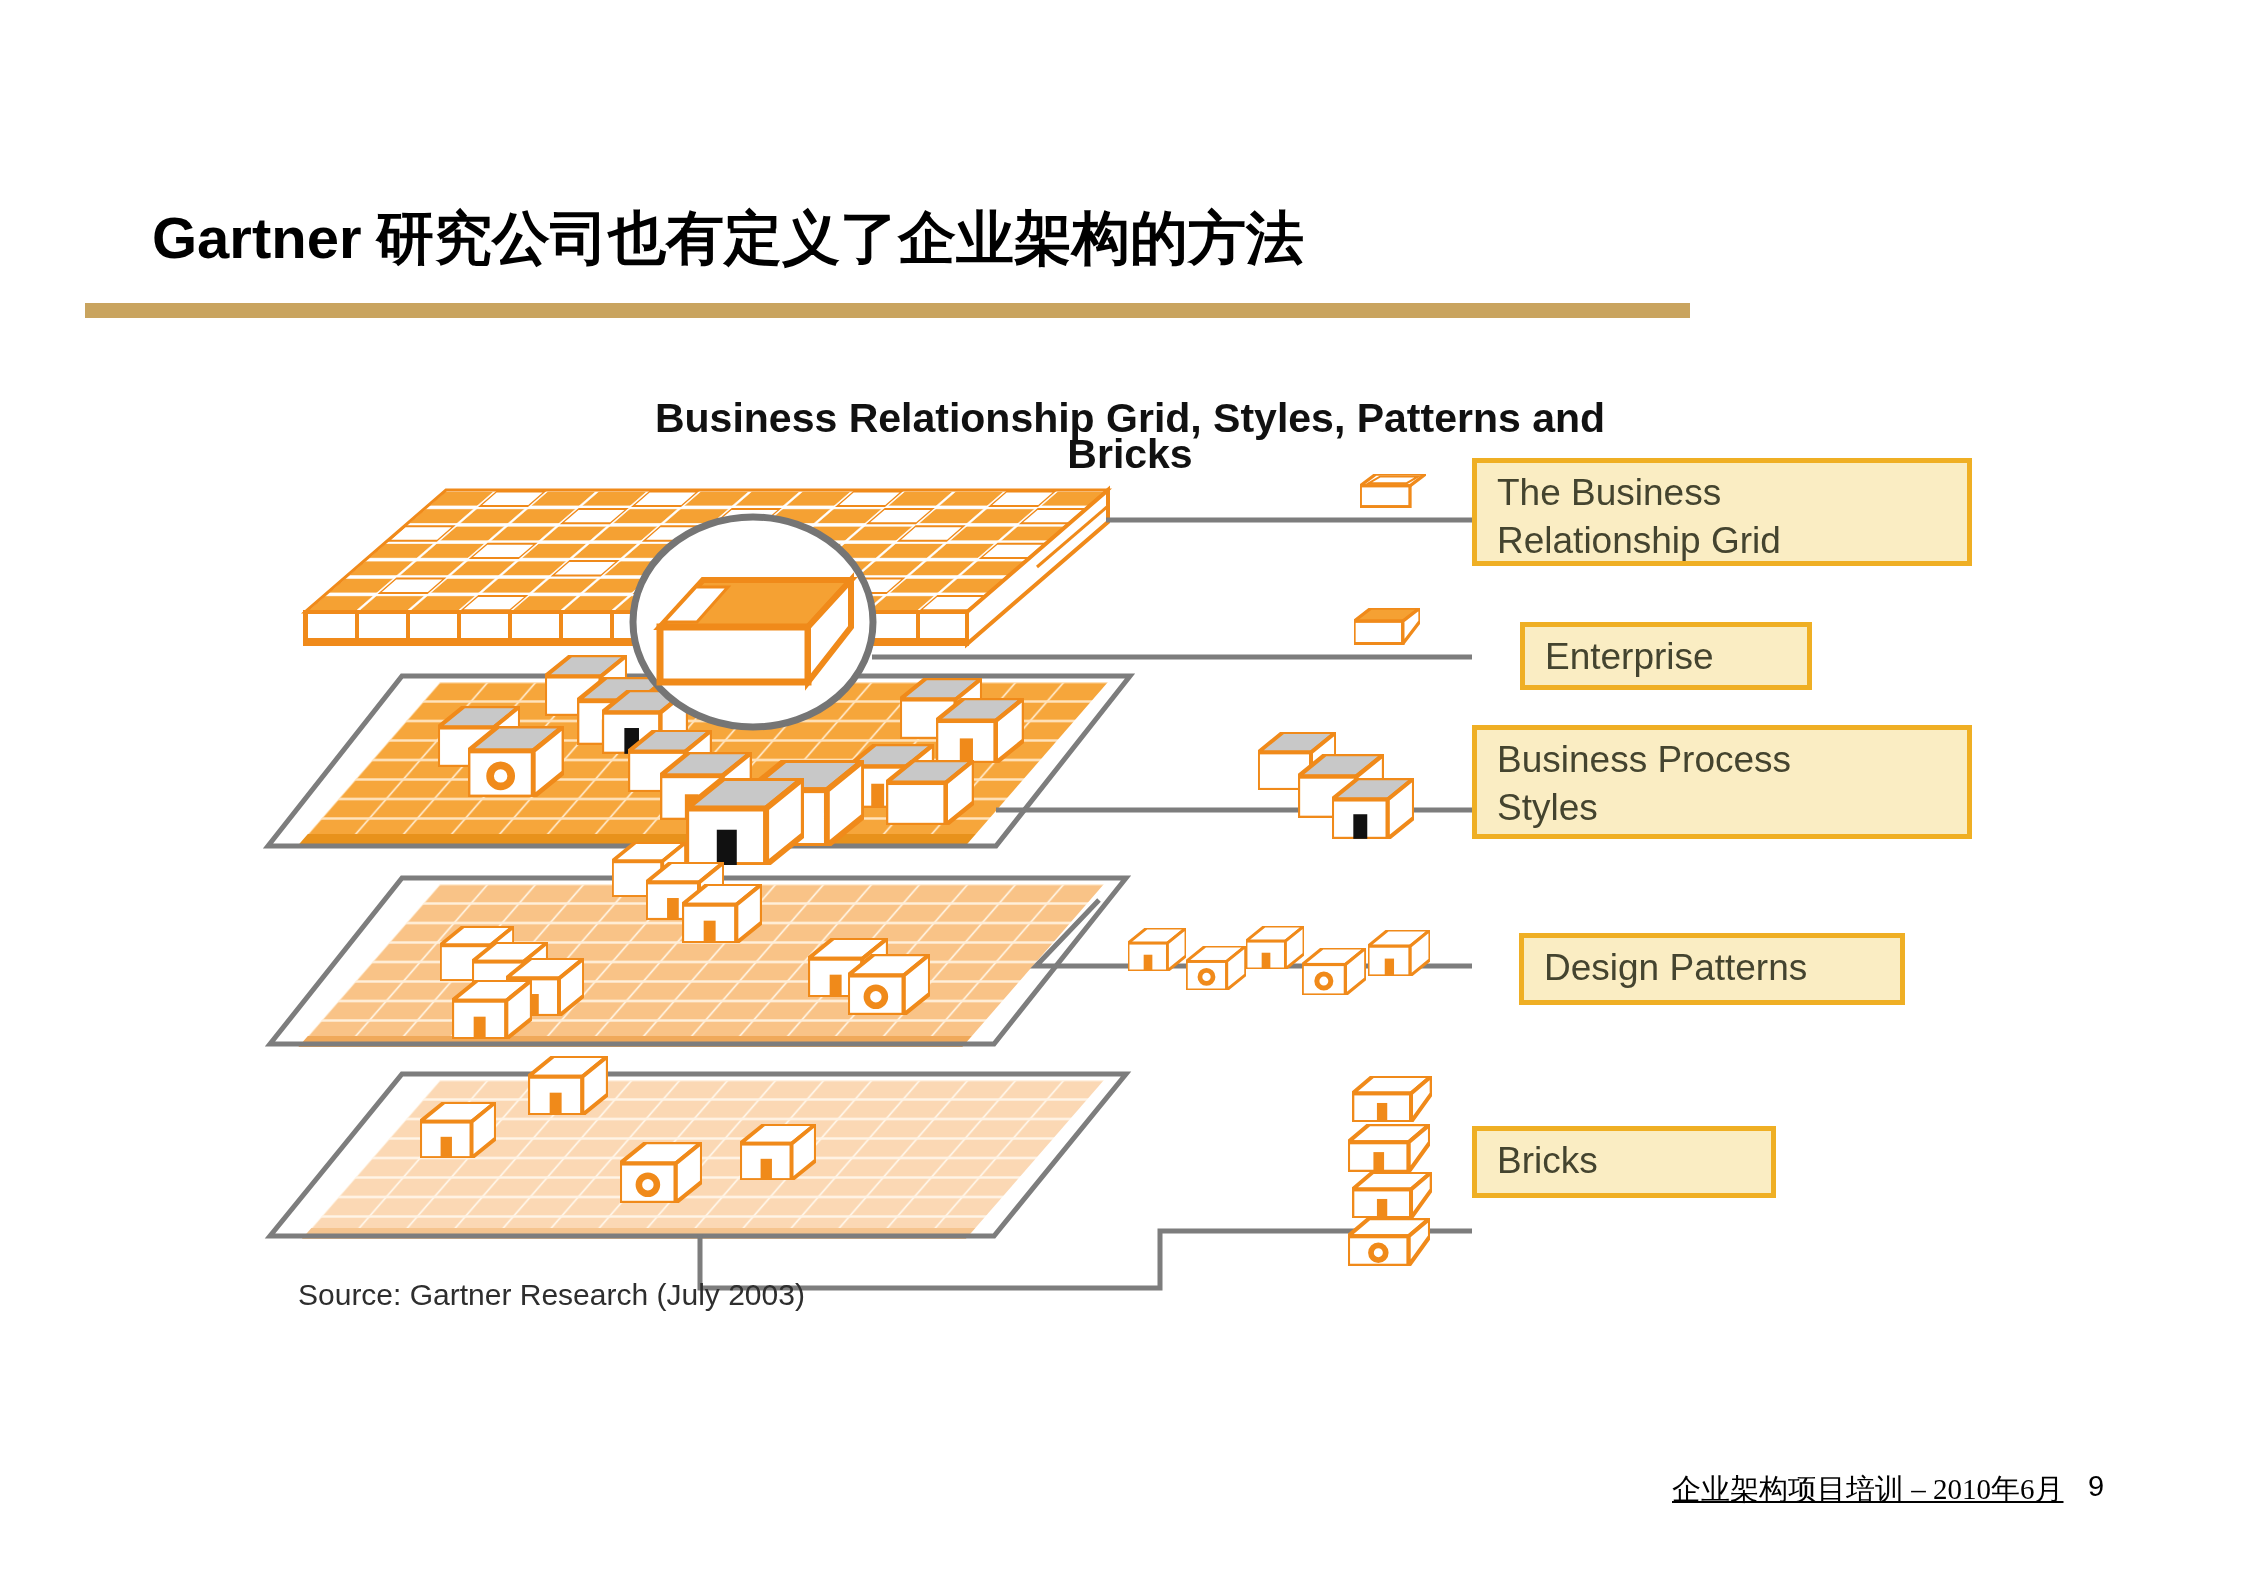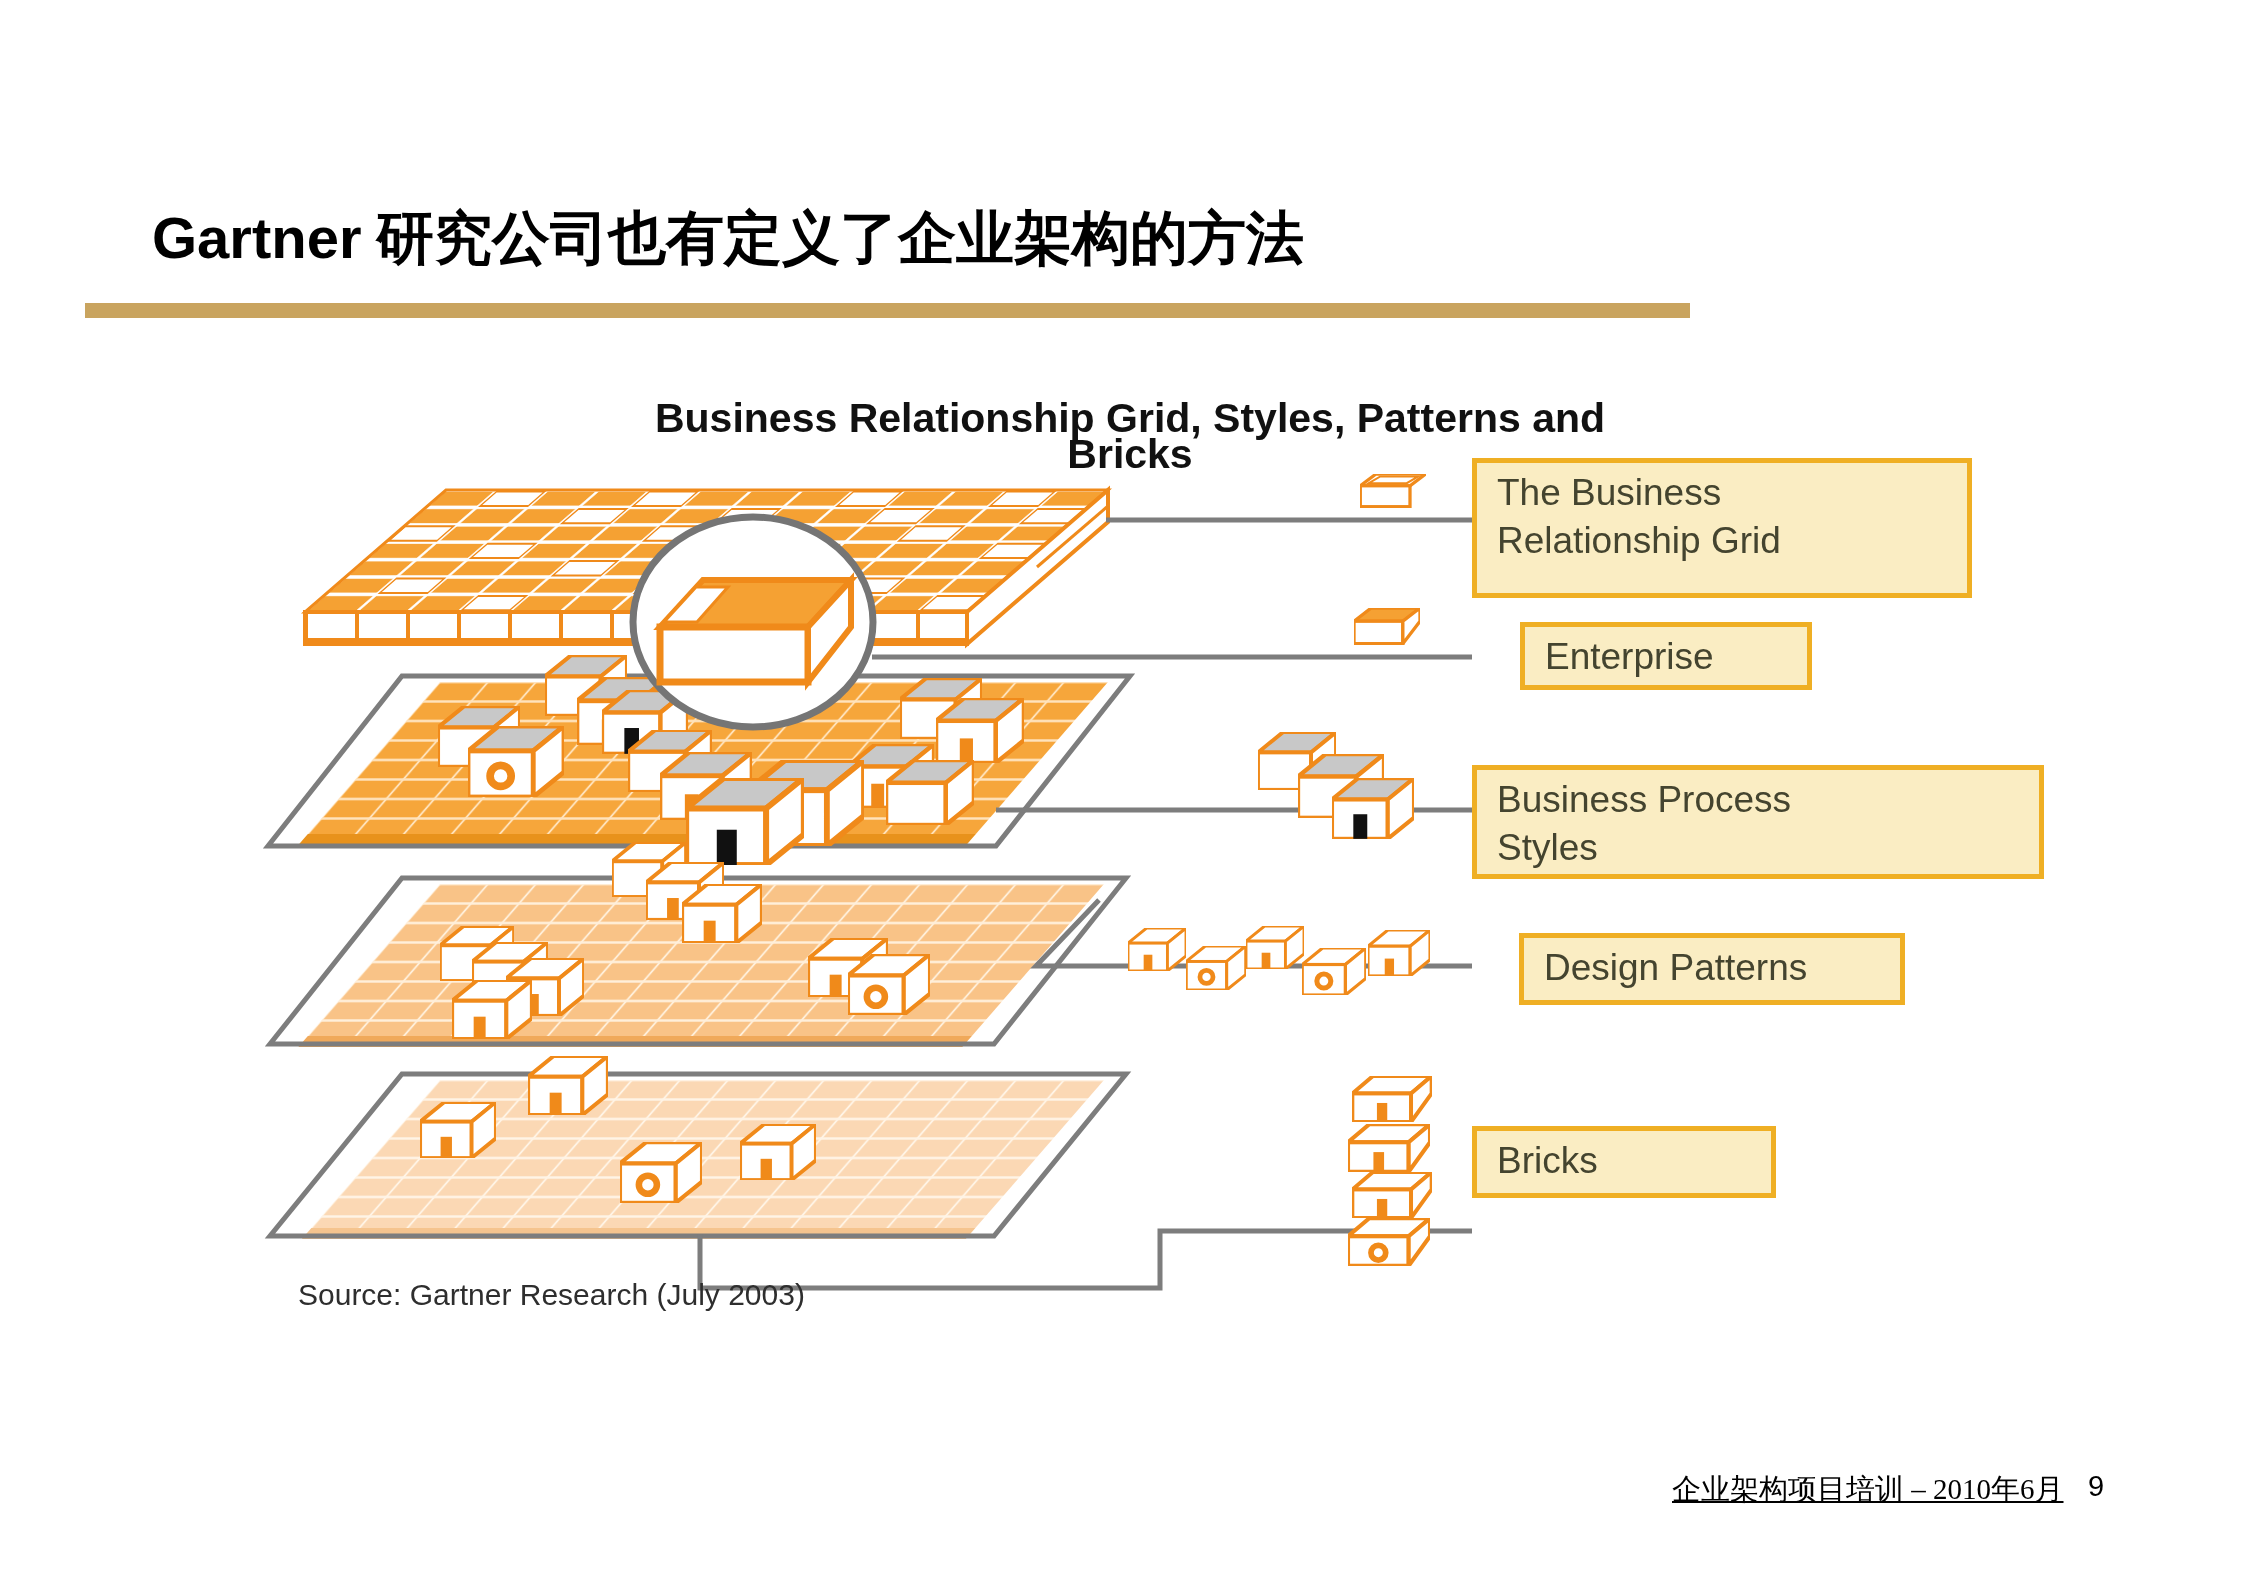--- a/index.html
+++ b/index.html
@@ -14,24 +14,24 @@
   
   #caption{left:630px;top:400px;width:1000px;text-align:center;color:#111;}
   #caption .l1{font-size:31px;font-weight:bold;line-height:36px;}
   #caption .l2{font-size:41px;font-weight:bold;line-height:36px;}
   
   #diagram{left:0;top:0;width:2245px;height:1586px;}
   
   .lbl{background:#FAEDC3;border:5px solid #EFAF24;color:#44442f;
        font-size:37px;line-height:48px;box-sizing:border-box;
        padding:6px 10px 0 20px;}
-  #lbl0{left:1472px;top:458px;width:500px;height:140px;}
+  #lbl0{left:1472px;top:458px;width:500px;height:108px;}
   #lbl0 .inner,#lbl2 .inner{display:block;width:350px;}
   #lbl1{left:1472px;top:622px;width:292px;height:68px;margin-left:48px;}
-  #lbl2{left:1472px;top:765px;width:572px;height:114px;}
+  #lbl2{left:1472px;top:725px;width:500px;height:114px;}
   #lbl3{left:1472px;top:933px;width:386px;height:72px;margin-left:47px;}
   #lbl4{left:1472px;top:1126px;width:304px;height:72px;}
   
   #source{left:298px;top:1278px;font-size:30px;color:#2e2e2e;}
   #footer{left:1672px;top:1470px;font-size:29px;color:#000;
           font-family:"Liberation Serif","DejaVu Serif",serif;white-space:nowrap;text-decoration:underline;}
   #page-num{left:2088px;top:1470px;font-size:29px;color:#000;}
 </style>
 </head>
 <body>

